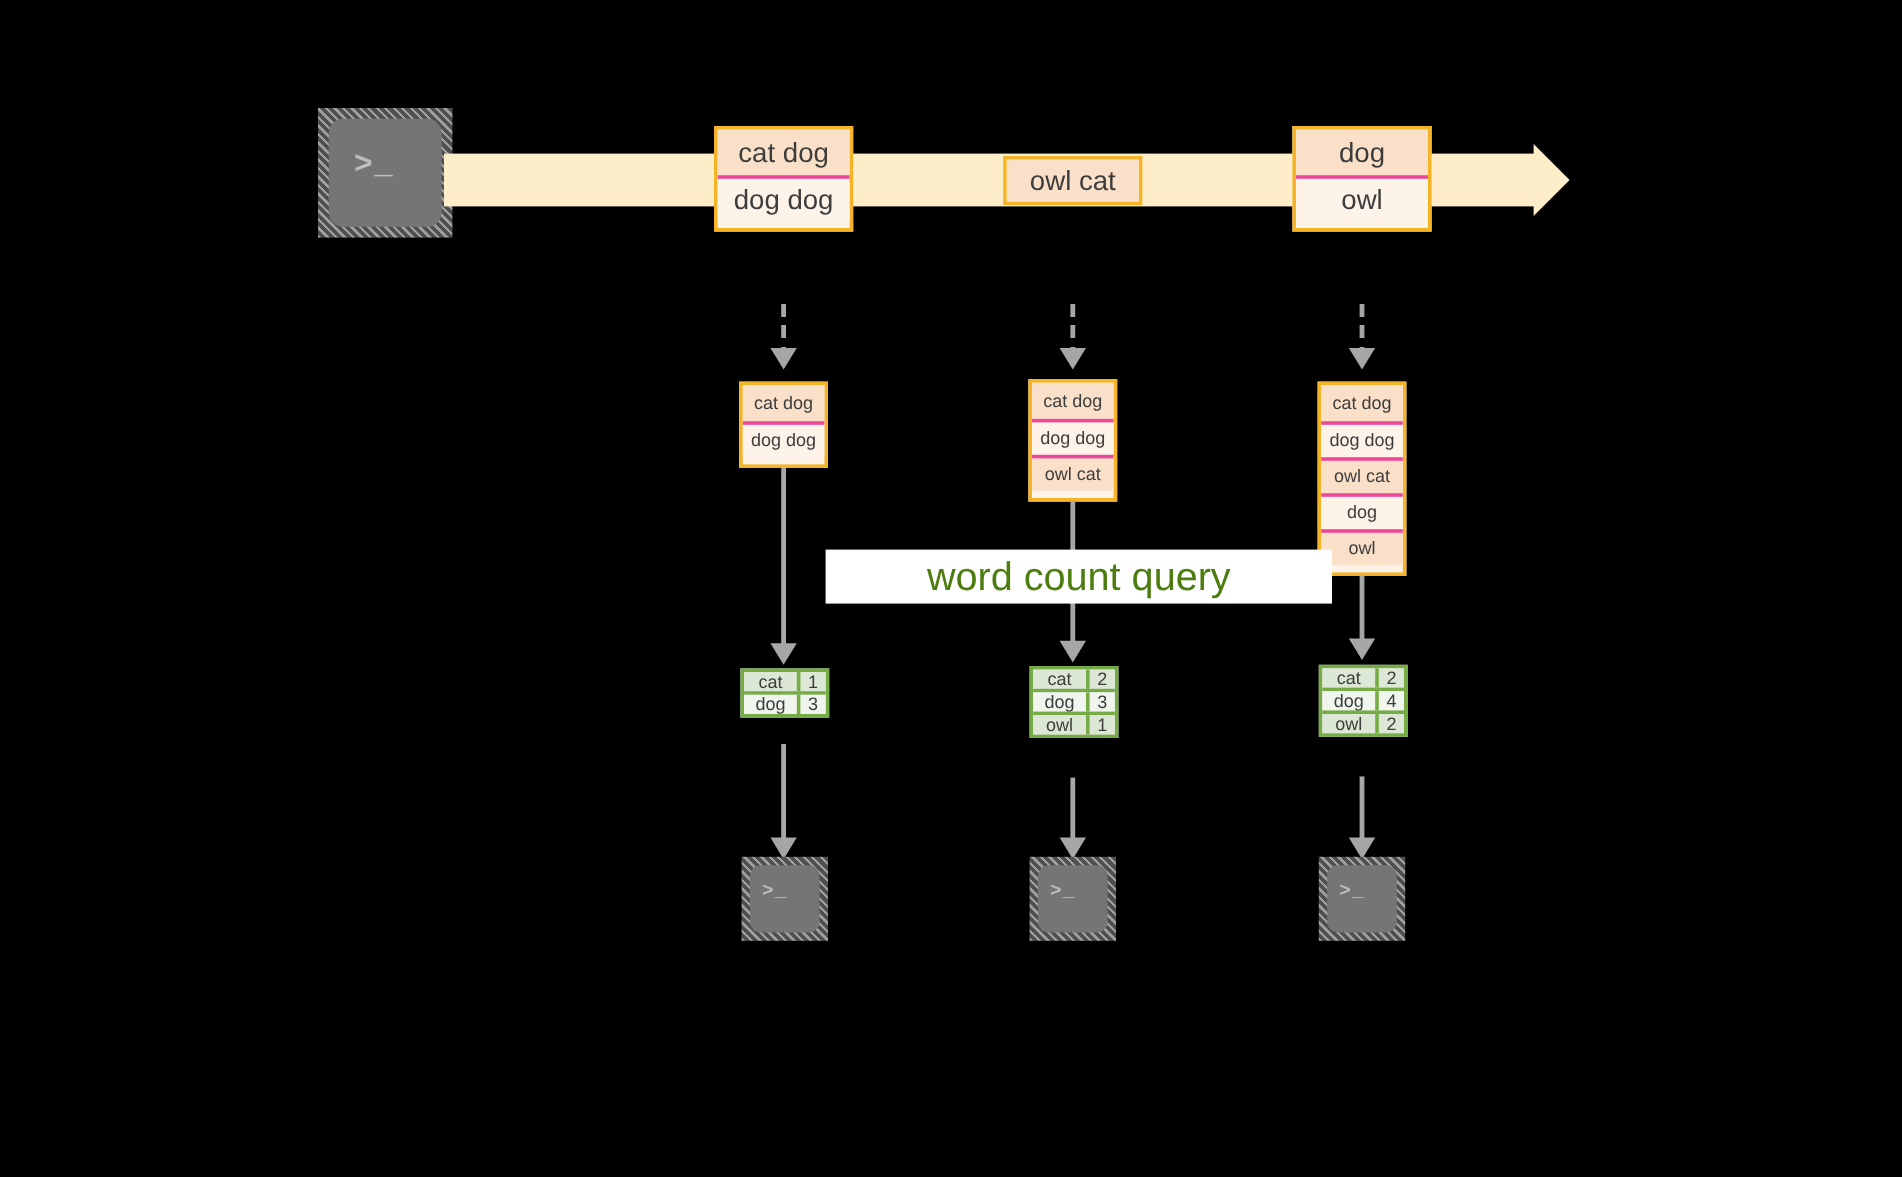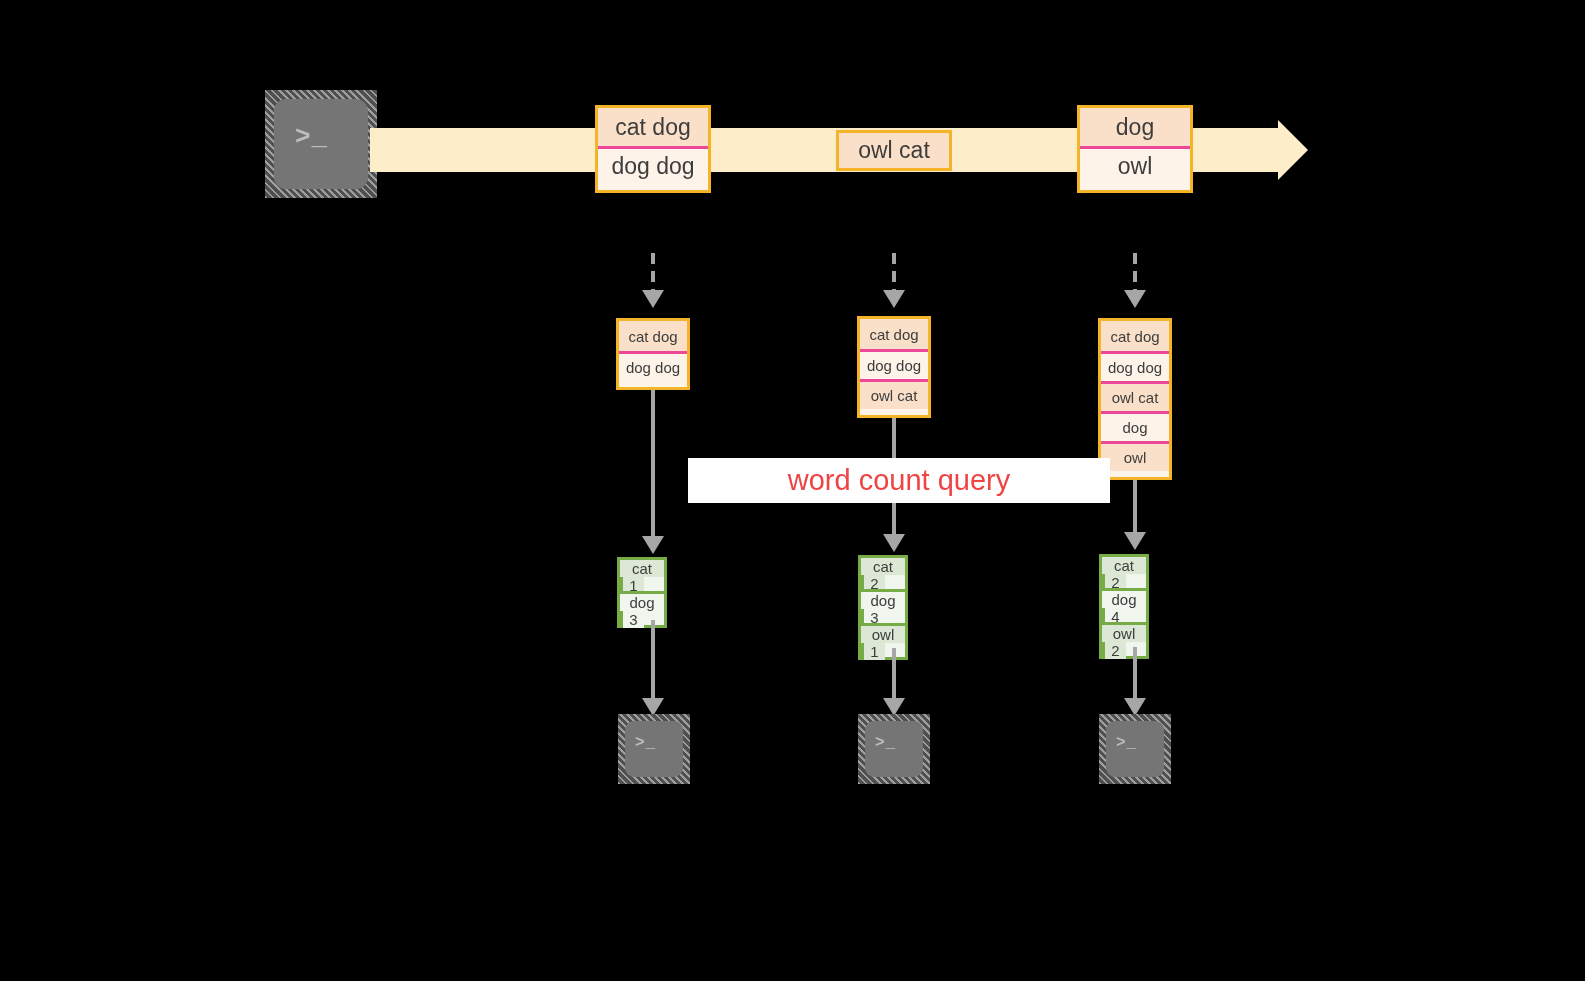--- a/index.html
+++ b/index.html
@@ -91,22 +91,21 @@
   .gbox {
     position: absolute;
     box-sizing: border-box;
     border: 3px solid #77ab46;
     background: #f0f5ee;
     display: flex;
     flex-direction: column;
   }
   .grow {
     display: flex;
-    height: 31px;
-    flex-direction: column;
+    height: 16px;
   }
   .grow + .grow { border-top: 3px solid #77ab46; }
   .gcell {
     box-sizing: border-box;
     display: flex;
     align-items: center;
     justify-content: center;
     font-size: 15px;
     color: #3d3d3d;
   }
@@ -140,22 +139,22 @@
 
   
   .query-band {
     position: absolute;
     background: #ffffff;
     display: flex;
     align-items: center;
     justify-content: center;
   }
   .query-band span {
-    font-size: 29px;
-    color: #ef4444;
+    font-size: 33px;
+    color: #4d7c0f;
     white-space: nowrap;
   }
 </style>
 </head>
 <body>
 
 <div id="stage">
 
   <div class="term term-big" style="left:265px; top:90px; width:112px; height:108px;">
     <div class="term-inner"></div>

